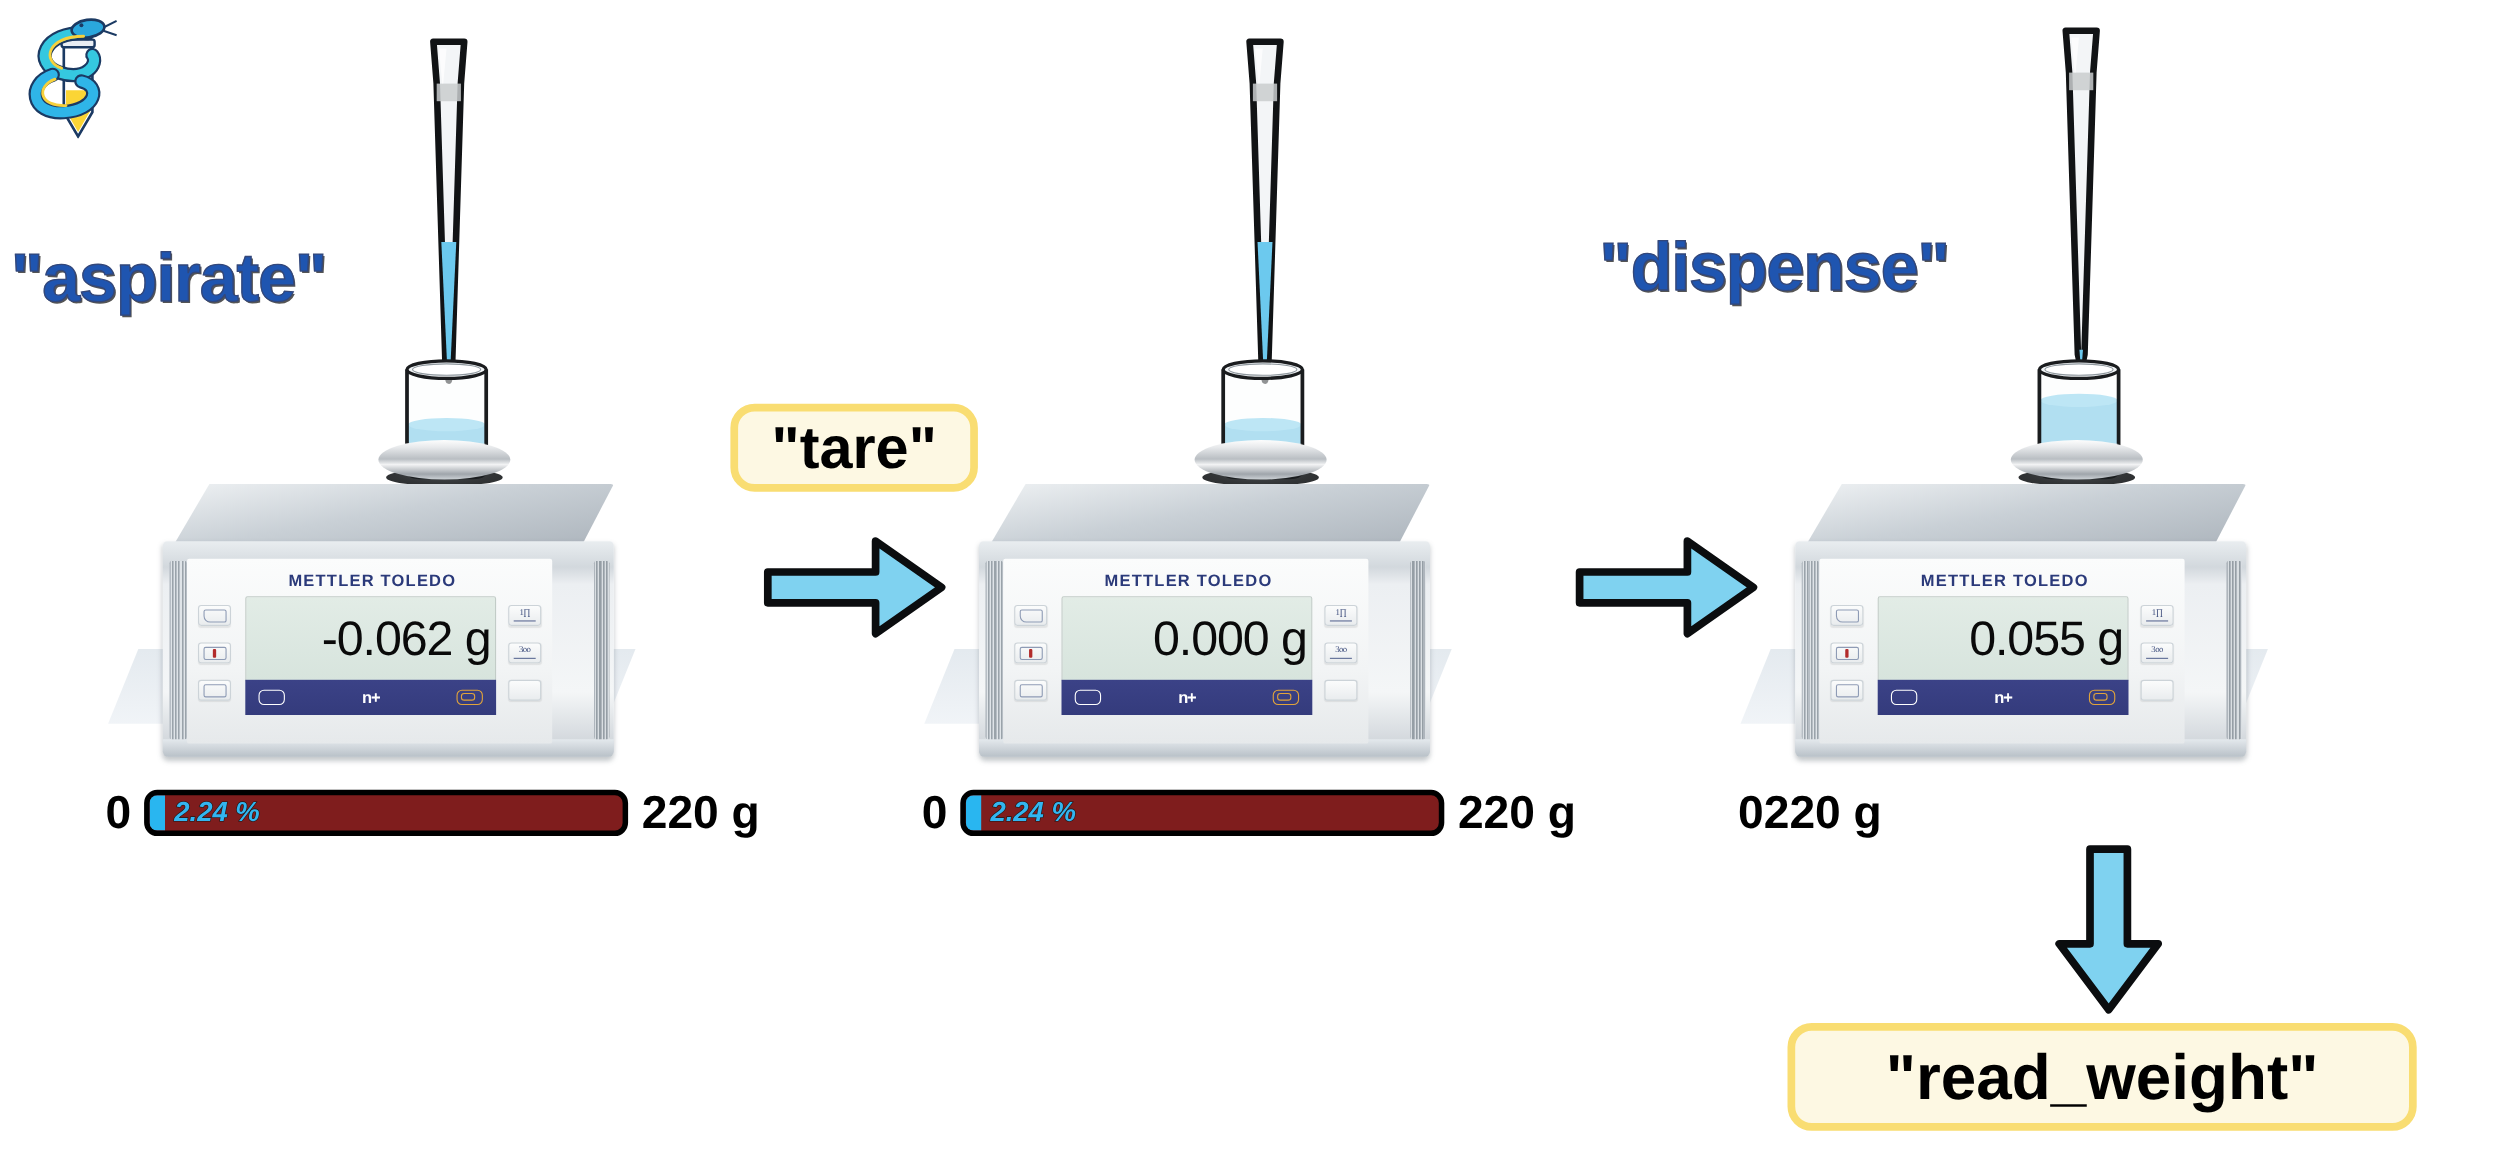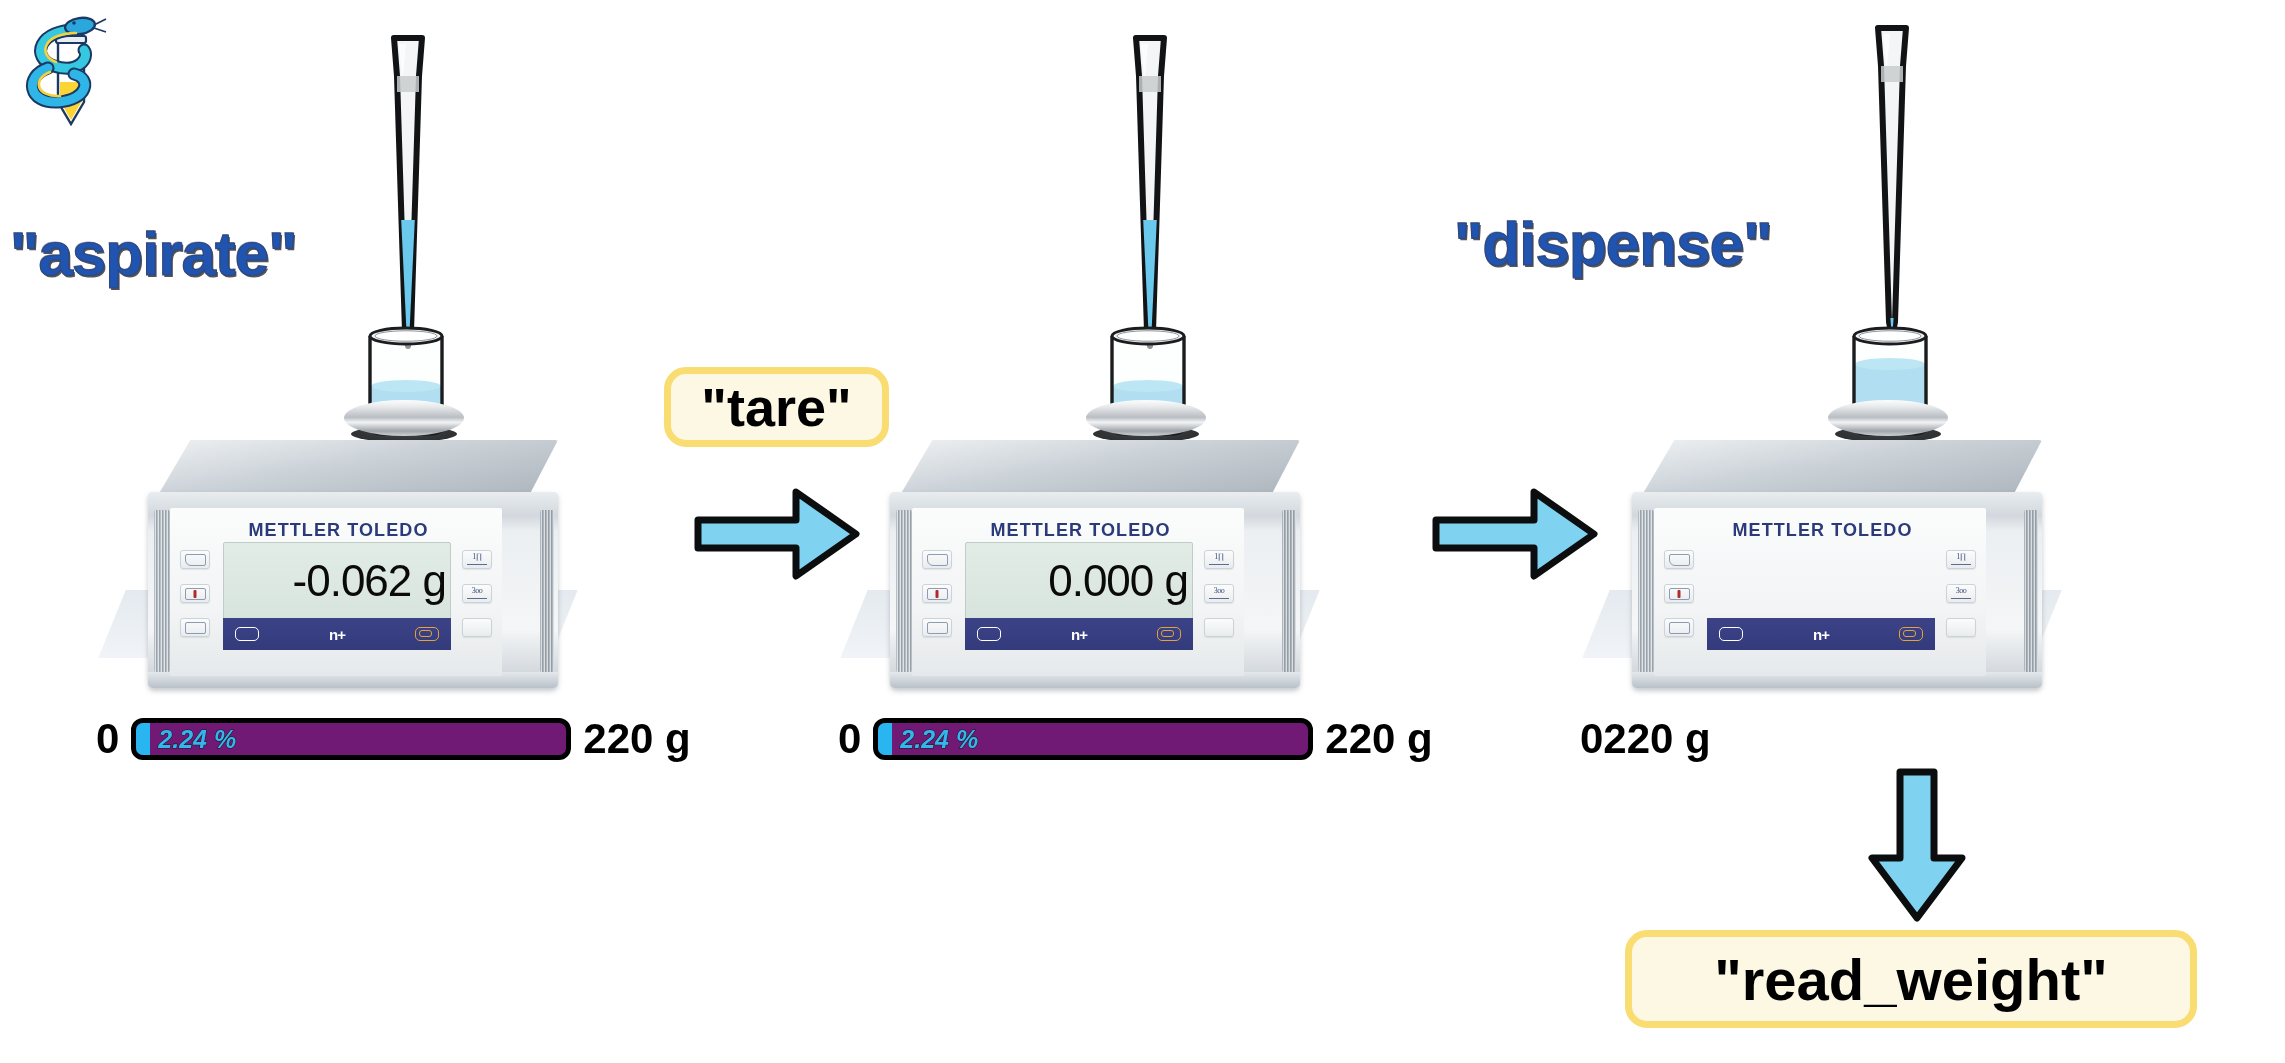--- a/index.html
+++ b/index.html
@@ -136,21 +136,21 @@
     width: 332px;
     height: 168px;
     background: linear-gradient(180deg,#fbfcfc 0%, #f2f4f5 60%, #e6e9eb 100%);
     border-radius: 2px;
   }
   .bal-brand {
     position: absolute;
     left: 0; right: 16px;
     top: 12px;
     text-align: center;
-    font-size: 18px;
+    font-size: 15px;
     font-weight: bold;
     letter-spacing: 1.1px;
     color: #2b3a7a;
     font-family: "Liberation Sans", sans-serif;
     padding-left: 21px;
   }
   .bal-lcd {
     position: absolute;
     left: 53px;
     top: 34px;
@@ -280,21 +280,21 @@
     font-weight: bold;
     color: #000;
     font-family: "Liberation Sans", sans-serif;
     line-height: 1;
   }
   .pbar-track {
     position: relative;
     width: 440px;
     height: 42px;
     margin: 0 12px;
-    background: #701a75;
+    background: #7f1d1d;
     border: 5px solid #000000;
     border-radius: 12px;
     box-sizing: border-box;
     overflow: hidden;
   }
   .pbar-fill {
     position: absolute;
     left: 0; top: 0; bottom: 0;
     background: #29b6f0;
   }
@@ -553,20 +553,23 @@
 
     <div class="balance" style="left:110px; top:418px;">
       <div class="bal-shadow"></div>
       <div class="bal-top"></div>
       <div class="bal-body"></div>
       <div class="bal-left-strip"></div>
       <div class="bal-right-strip"></div>
 
       <div class="bal-panel">
         <div class="bal-brand">METTLER TOLEDO</div>
+        <div class="bal-lcd">
+          <div class="bal-reading">0.055 g</div>
+        </div>
         <div class="bal-statusbar">
           <div class="sb-icon"></div>
           <div class="sb-mid">n+</div>
           <div class="sb-icon amber"></div>
         </div>
         <div class="skey" style="left:10px; top:42px;">
             <span class="kg tab"></span>
           </div>
         <div class="skey" style="left:10px; top:76px;">
             <span class="kg"></span>

